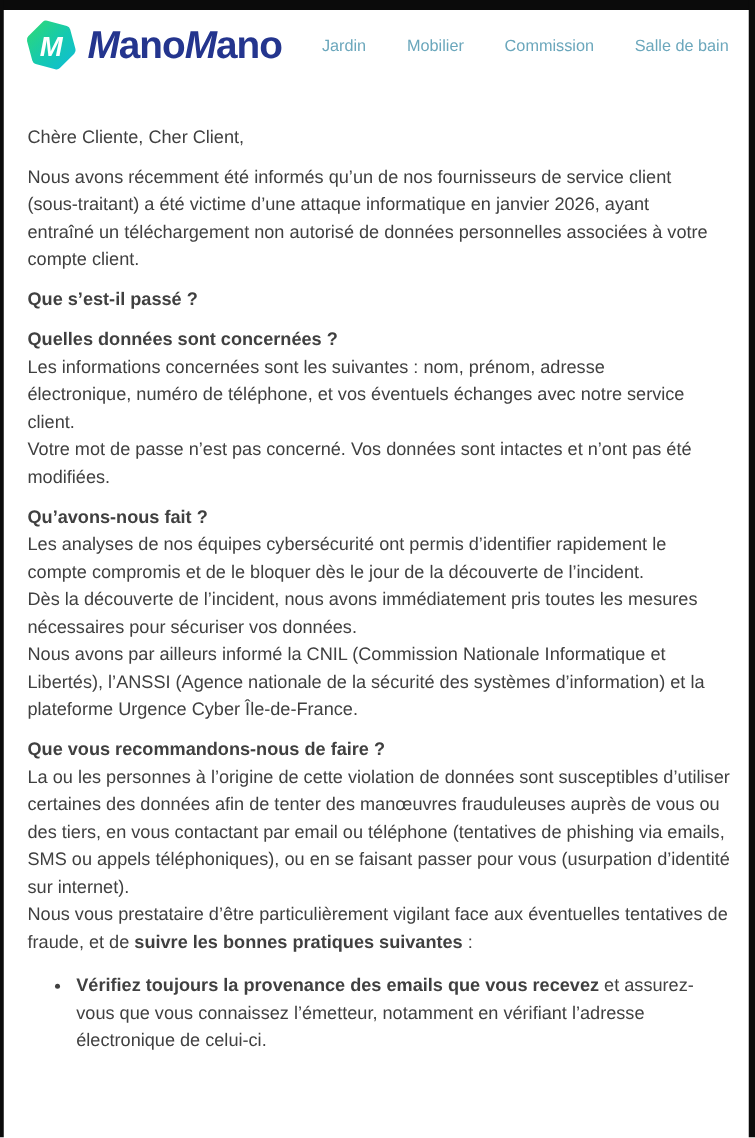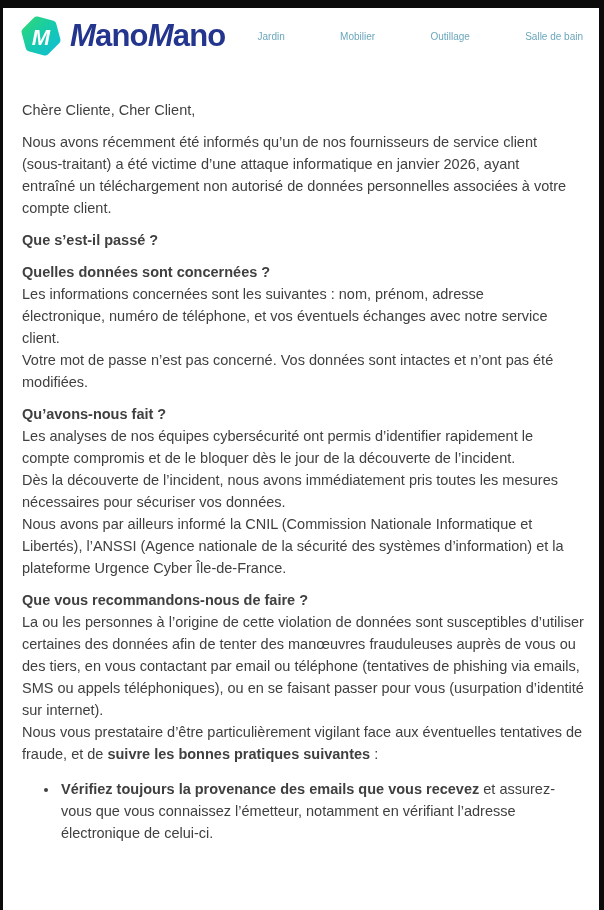--- a/index.html
+++ b/index.html
@@ -32,21 +32,21 @@
     white-space: nowrap;
   }
   .wordmark .wm-m { font-style: italic; }
   .nav {
     flex: 1;
     display: flex; justify-content: space-between; align-items: center;
     margin-left: 32px;
   }
   .nav a {
     color: #6ba7bc; text-decoration: none;
-    font-size: 10px; cursor: pointer; white-space: nowrap;
+    font-size: 13px; cursor: pointer; white-space: nowrap;
   }
   
   .main {
     padding: 37px 14px 0 19px;
     color: #404040;
     font-size: 14.5px;
     line-height: 22px;
   }
   .block { margin: 0 17px 10px 0; }
   p { margin: 0; }
@@ -73,21 +73,21 @@
           </linearGradient>
         </defs>
         <polygon points="39.4,27.4 27.4,39.4 11,35 6.6,18.6 18.6,6.6 35,11" fill="url(#hexg)" stroke="url(#hexg)" stroke-width="8" stroke-linejoin="round"></polygon>
         <text x="23" y="24.5" text-anchor="middle" dominant-baseline="central" font-family="Liberation Sans, sans-serif" font-size="23" font-weight="bold" font-style="italic" fill="#ffffff">M</text>
       </svg>
       <span class="wordmark"><span class="wm-m">M</span><span>ano</span><span class="wm-m">M</span><span>ano</span></span>
     </a>
     <nav class="nav">
       <a>Jardin</a>
       <a>Mobilier</a>
-      <a>Outillage</a>
+      <a>Commission</a>
       <a>Salle de bain</a>
     </nav>
   </header>
 
   <main class="main">
 
     <p class="block">Chère Cliente, Cher Client,</p>
 
     <p class="block">Nous avons récemment été informés qu’un de nos fournisseurs de service client (sous-traitant)  a été victime d’une attaque informatique en janvier 2026, ayant entraîné un téléchargement non autorisé de données personnelles associées à votre compte client.</p>
 

